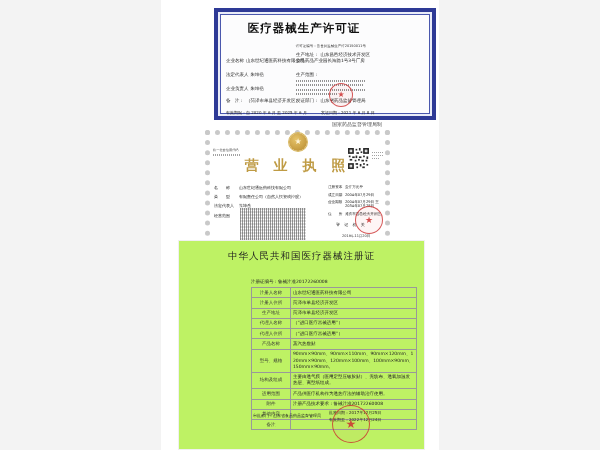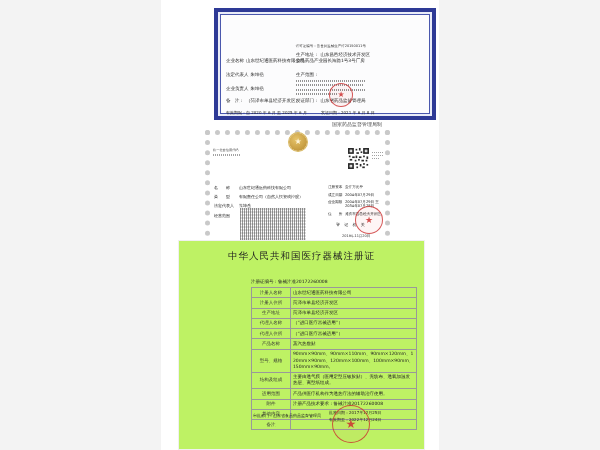--- a/index.html
+++ b/index.html
@@ -86,20 +86,21 @@
 </style>
 </head>
 <body>
 
 <div id="canvas">
   <div class="band left"></div>
   <div class="band right"></div>
 
   <section class="c1">
     <div class="innerline"></div>
+    <h1 class="c1-title">医疗器械生产许可证</h1>
     <div class="c1-no">许可证编号：鲁食药监械生产许20150011号</div>
 
     <div class="c1-left">
 
         <div class="f">
           <span class="fl">企业名称</span><span class="fv">山东世纪通医药科技有限公司</span>
         </div>
 
         <div class="f">
           <span class="fl">法定代表人</span><span class="fv">朱坤岳</span>
@@ -137,20 +138,21 @@
   <div class="c1-footer">国家药品监督管理局制</div>
 
   <section class="c2">
     <div class="c2-code">
       <div class="lbl">统一社会信用代码</div>
       <div class="bar" style="width:28px"></div>
     </div>
     <div class="c2-emblem">
         <span>★</span>
       </div>
+    <h2 class="c2-title">营 业 执 照</h2>
 
     <svg class="c2-qr" viewBox="0 0 25 25">
       <rect x="0" y="0" width="25" height="25" fill="#fff"></rect>
       <g fill="#2b2b2b">
         <rect x="0" y="0" width="7" height="7"></rect>
           <rect x="18" y="0" width="7" height="7"></rect>
         <rect x="0" y="18" width="7" height="7"></rect>
         <rect x="9" y="1" width="2" height="2"></rect>
           <rect x="13" y="0" width="2" height="3"></rect>
         <rect x="10" y="5" width="3" height="2"></rect>

